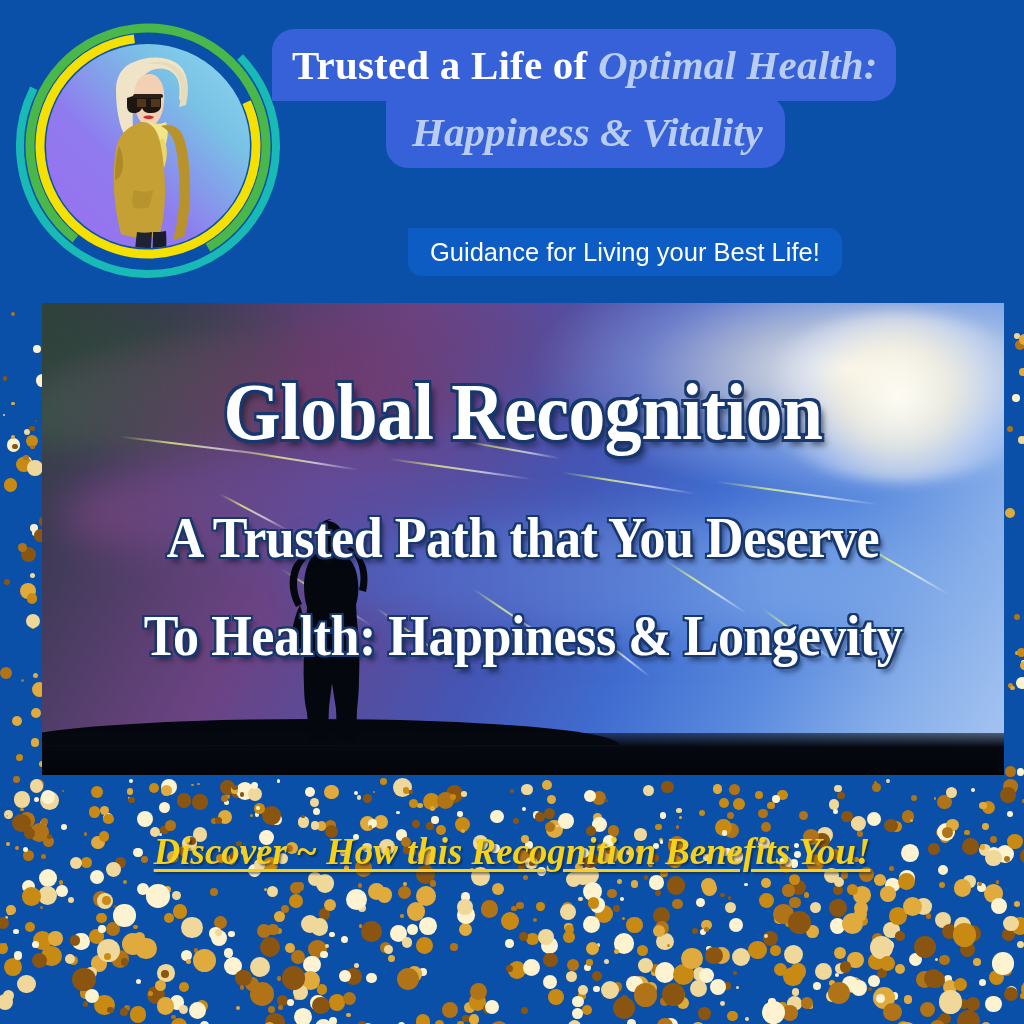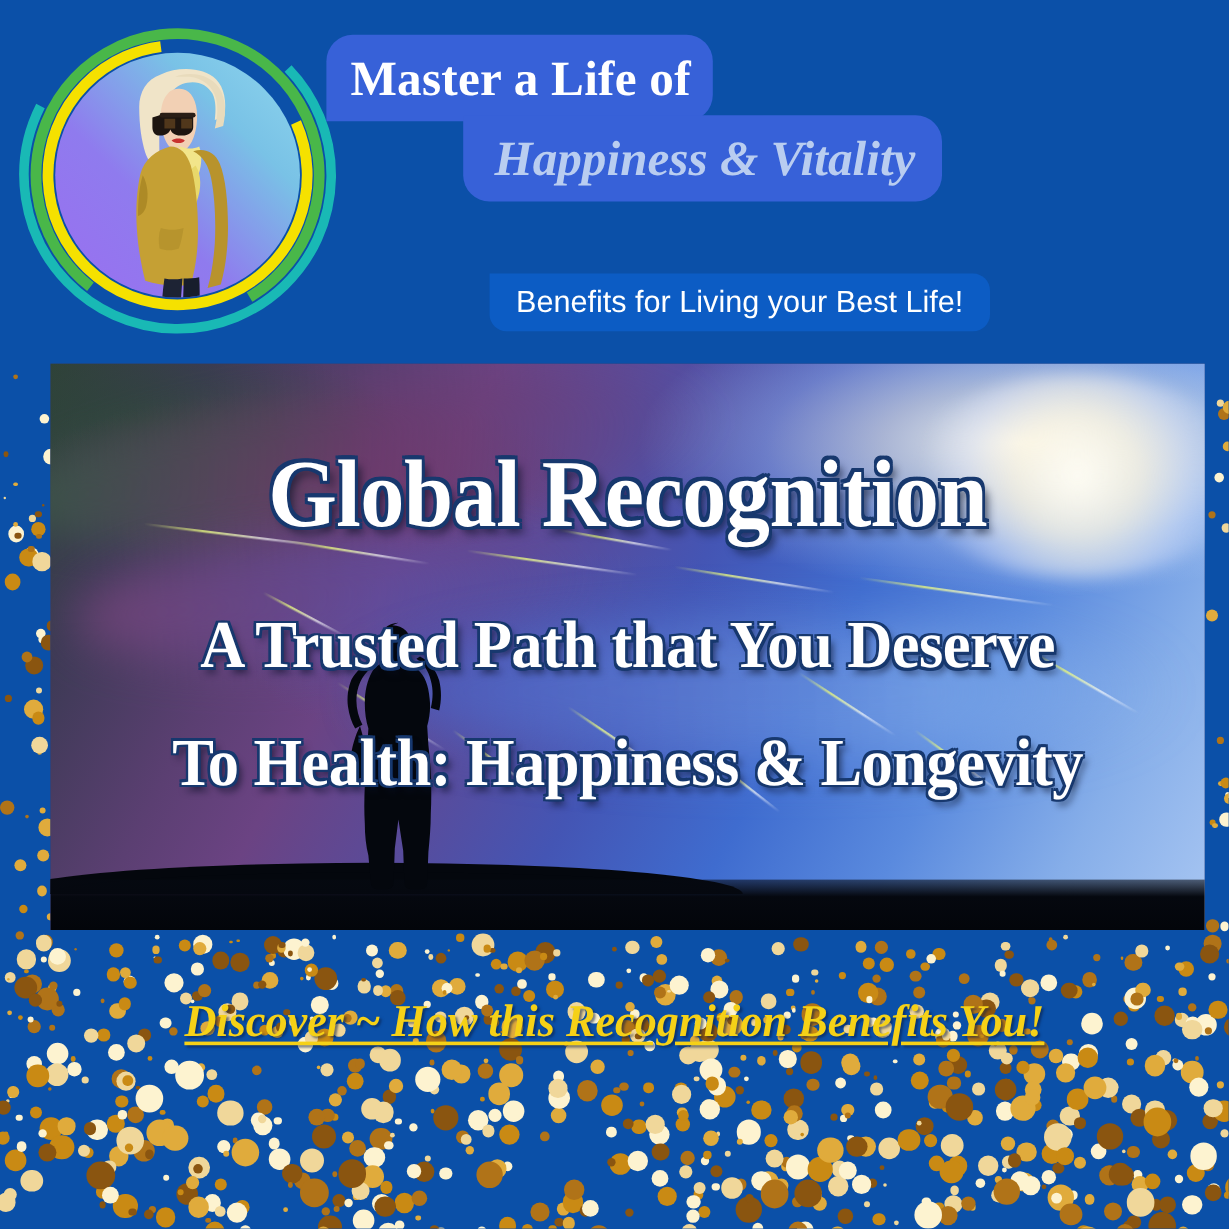--- a/index.html
+++ b/index.html
@@ -1112,28 +1112,29 @@
         <path d="M131 228c-2 14-3 29-2 44h14c1-15 2-30 3-44-5 1-10 1-15 0z" fill="#1d2334"></path>
         <path d="M147 228c0 15-1 30-2 44h13c2-15 3-30 2-45-4 1-9 1-13 1z" fill="#171d2c"></path>
 
         <path d="M127 268h18v8c0 3-3 5-8 5h-4c-4 0-6-2-6-5z" fill="#0d1018"></path>
         <path d="M146 268h16v8c0 3-3 5-7 5h-3c-4 0-6-2-6-5z" fill="#0a0d14"></path>
       </g>
     </svg>
   </div>
 
   <div class="head-band" id="head-band-1">
-    <span class="hl-plain">Master a Life of</span>
+    <span class="hl-plain">Trusted a Life of</span>
+    <span class="hl-accent">Optimal Health:</span>
   </div>
   <div class="head-band" id="head-band-2">
     <span class="hl-accent" style="margin-left:0">Happiness &amp; Vitality</span>
   </div>
 
   <div class="sub-band" id="sub-band-2">
-    <span>Benefits for Living your Best Life!</span>
+    <span>Guidance for Living your Best Life!</span>
   </div>
 
   <div id="photo">
     <div class="sky sky-base"></div>
     <div class="sky sky-wash"></div>
     <div class="sky cloud-a"></div>
     <div class="sky cloud-b"></div>
     <div class="sky cloud-c"></div>
     <div class="glow glow-core"></div>
 

